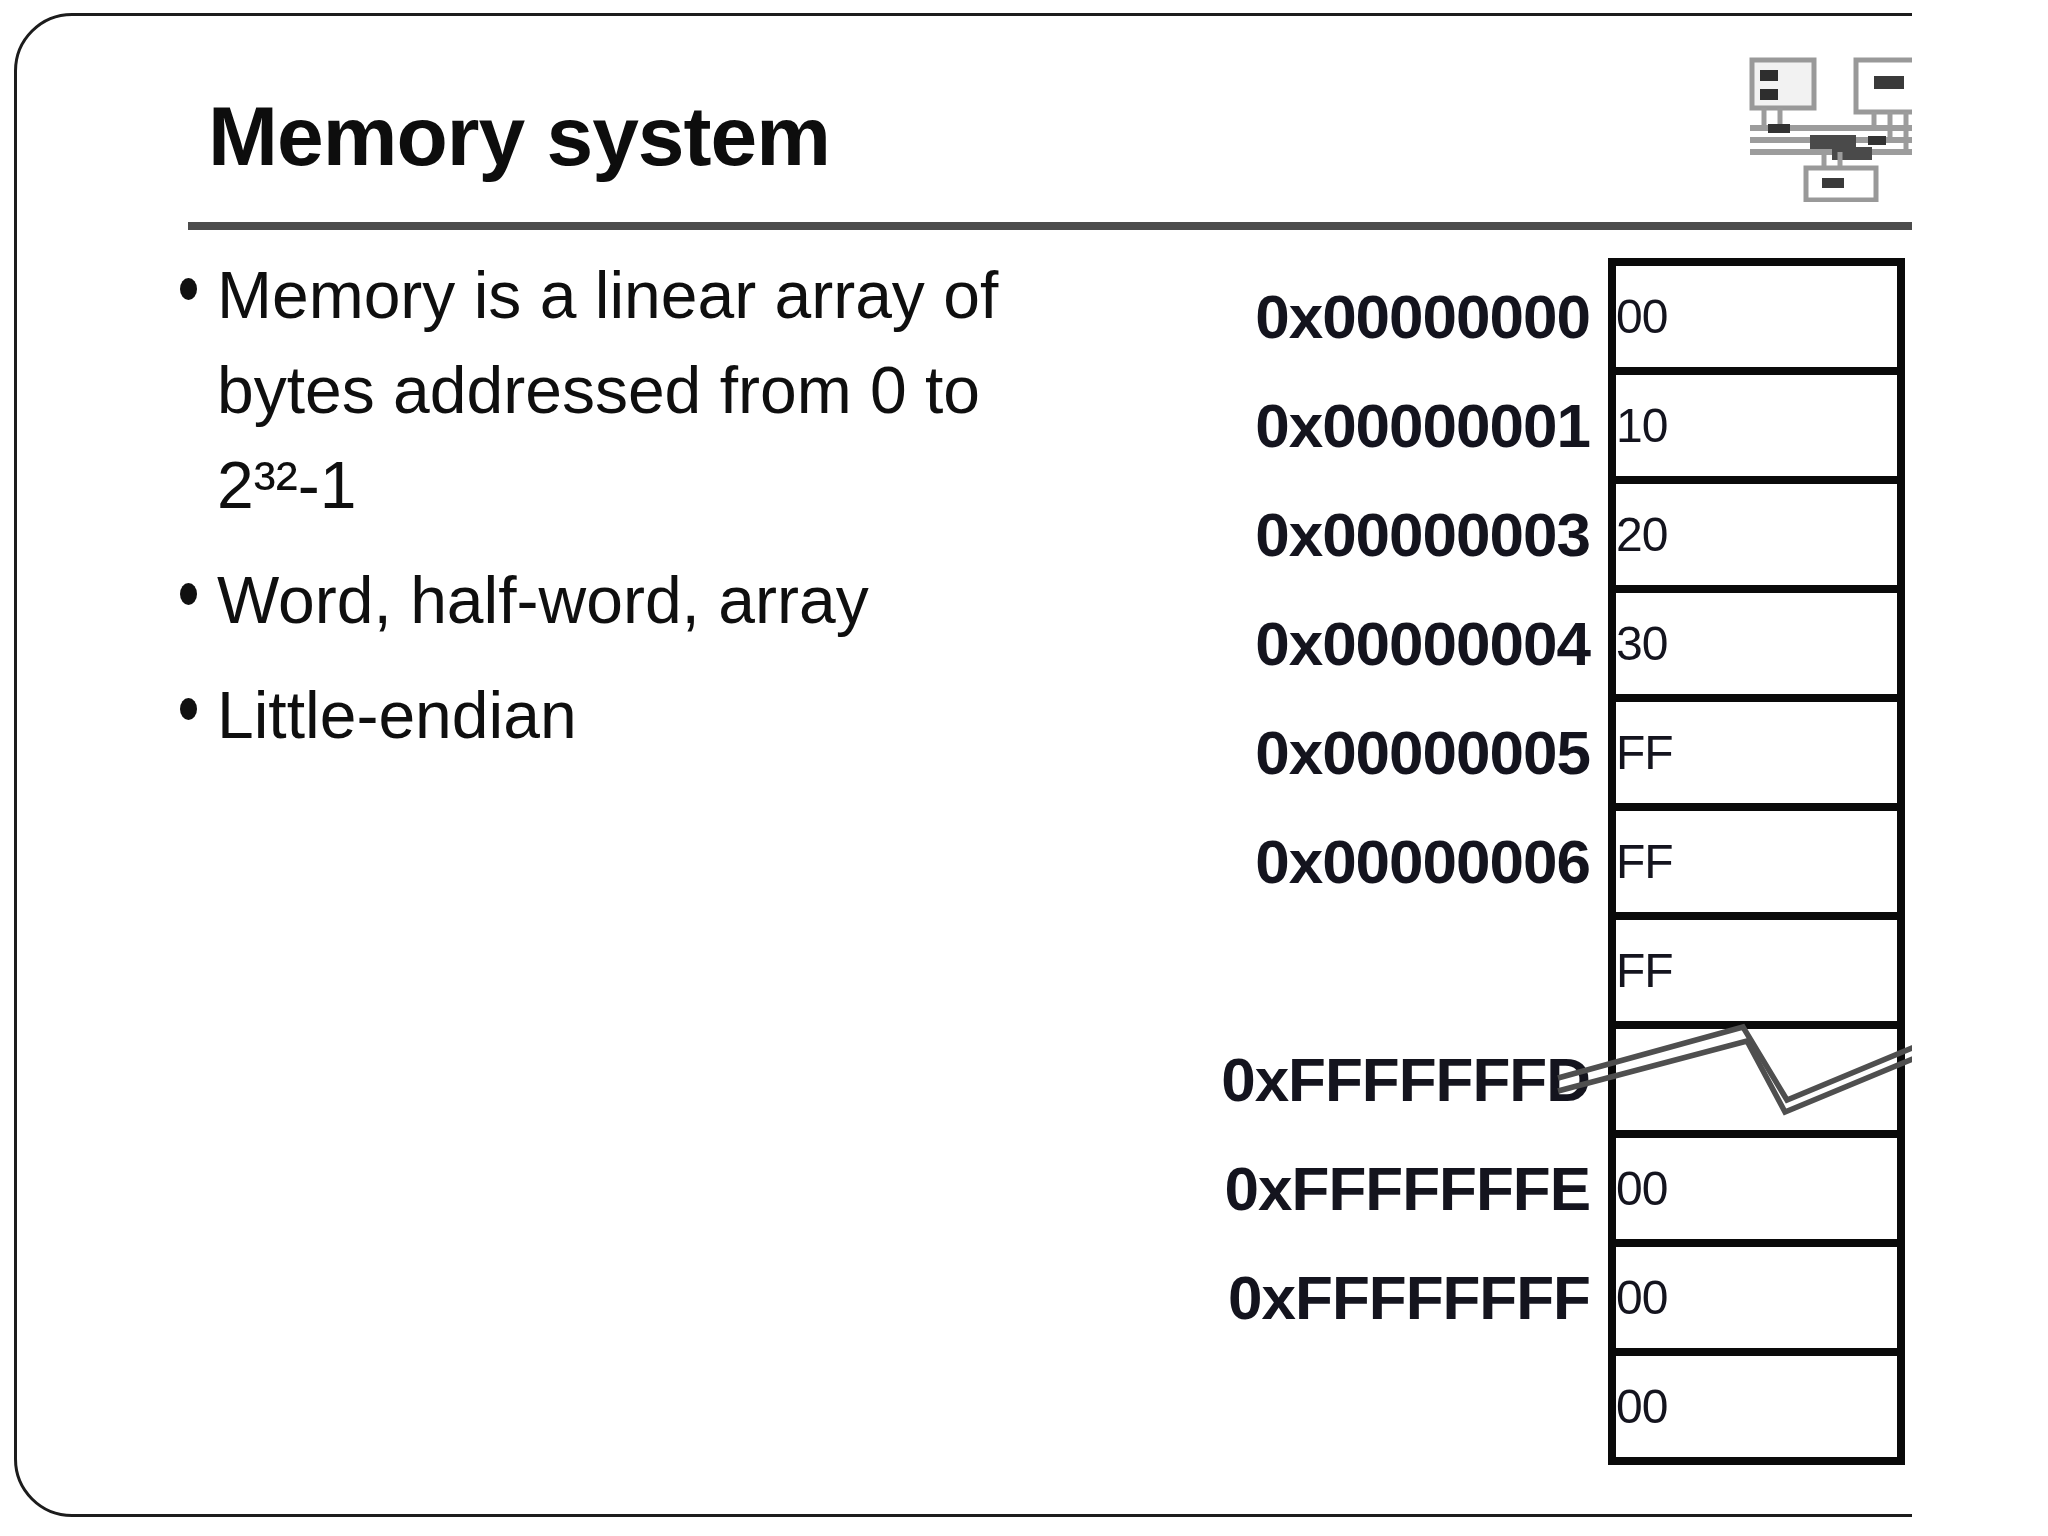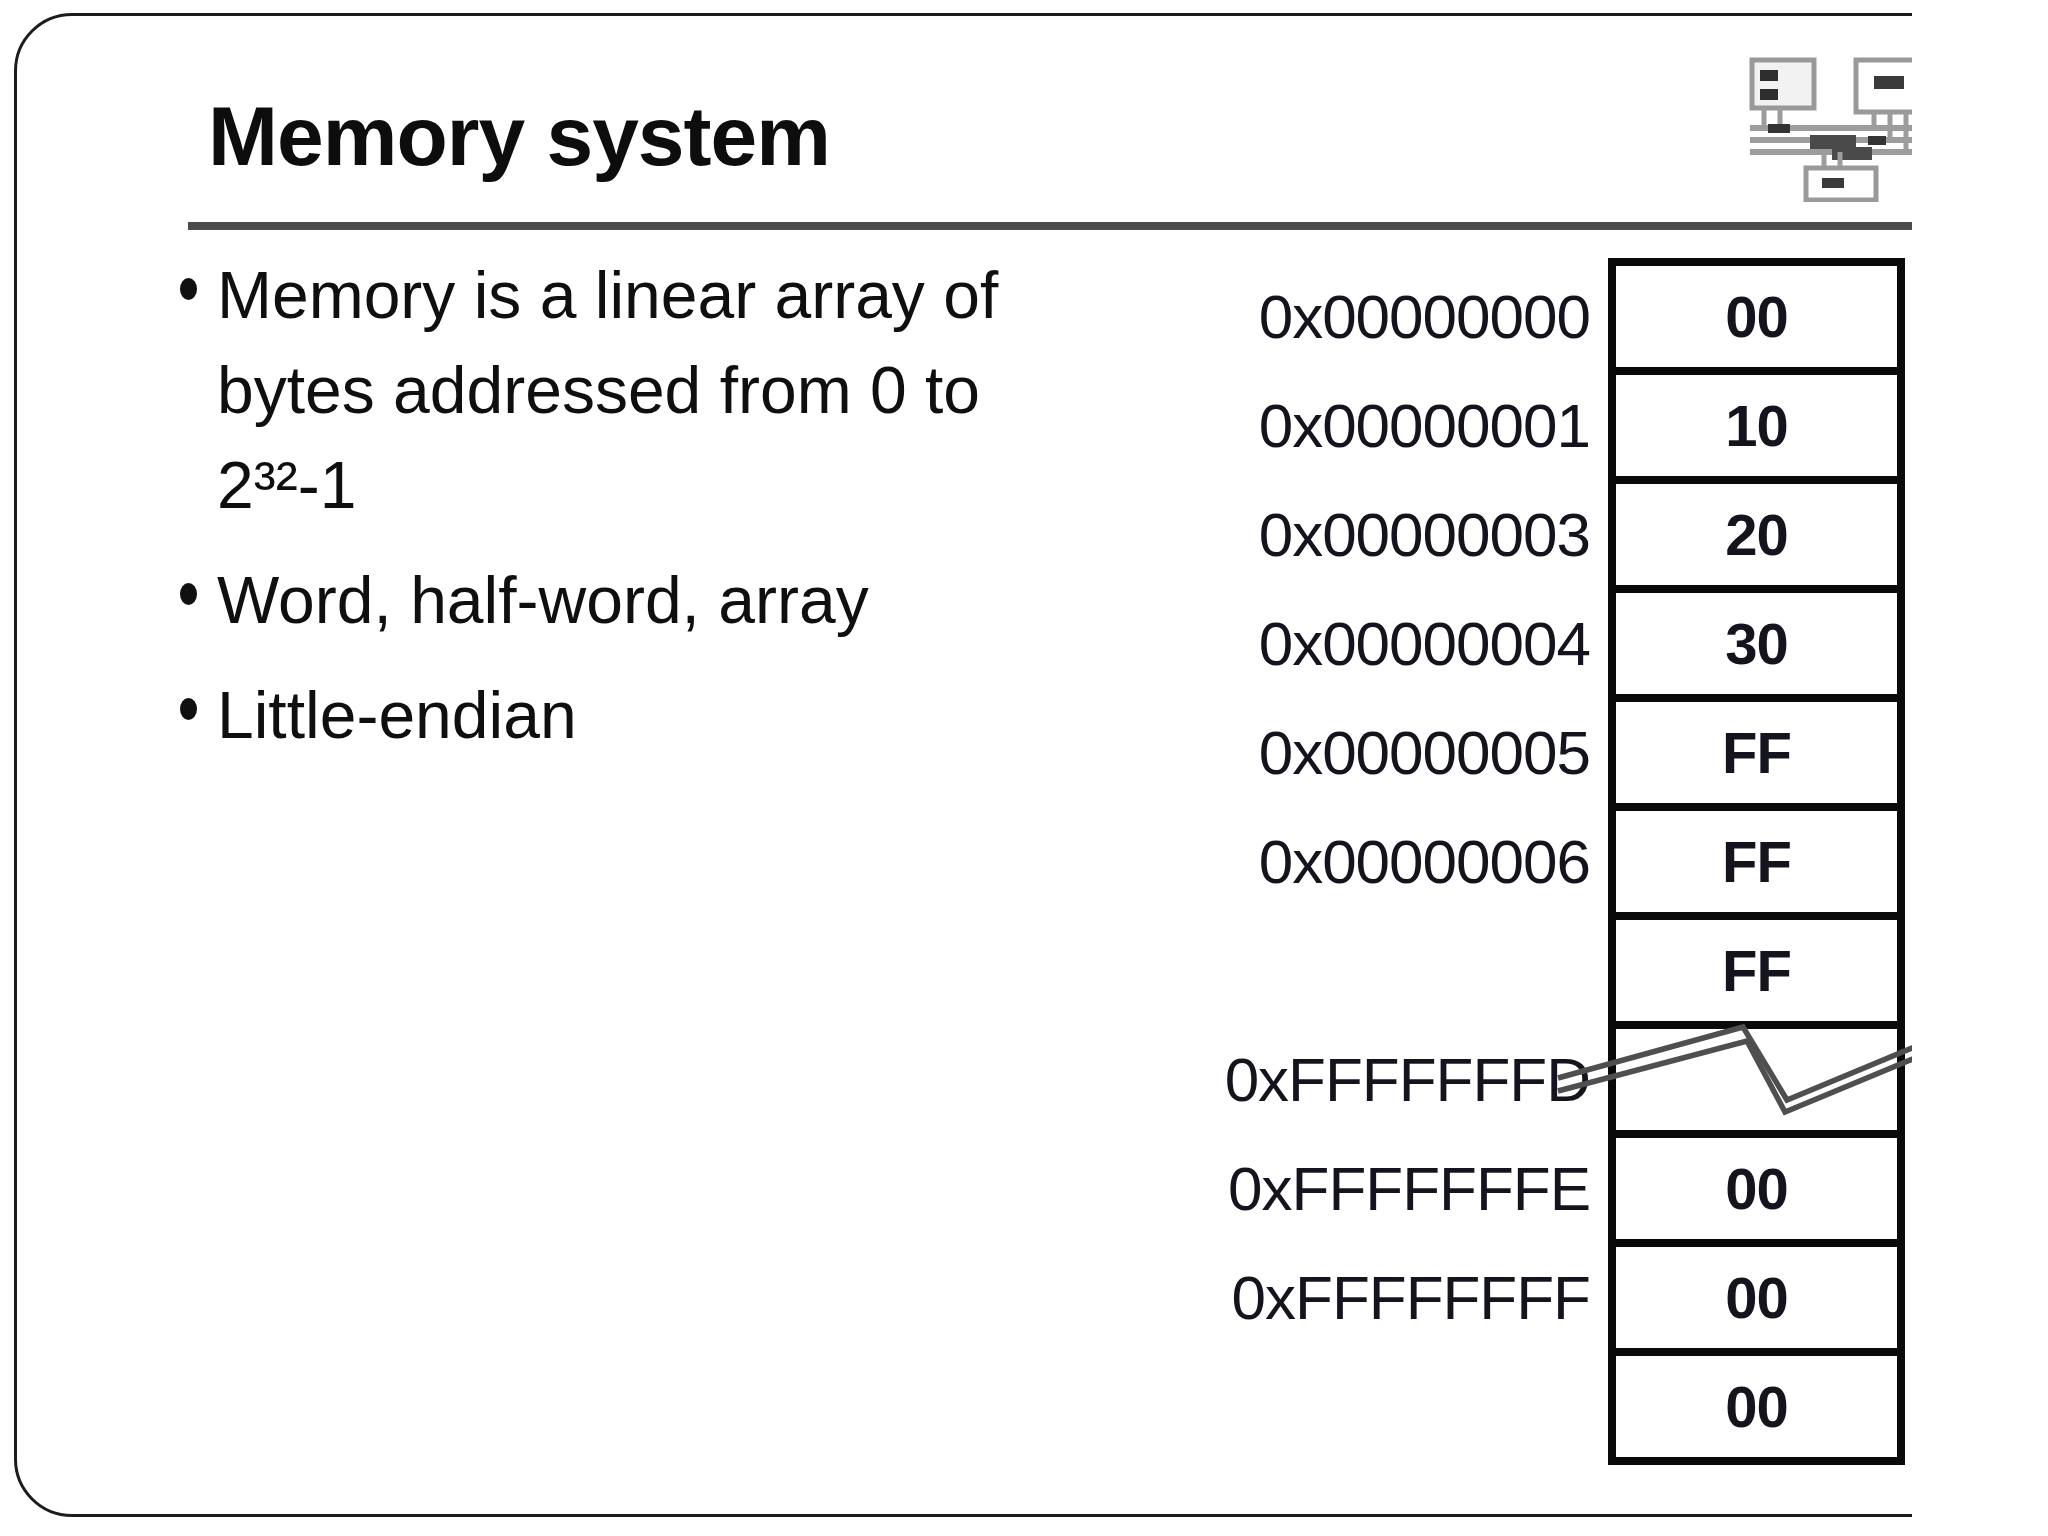--- a/index.html
+++ b/index.html
@@ -10,25 +10,25 @@
   .title{position:absolute;left:208px;top:88px;font-size:84px;font-weight:bold;
          letter-spacing:-1px;color:#0d0d0d;white-space:nowrap;}
   .underline{position:absolute;left:188px;top:222px;width:1737px;height:8px;background:#4c4c4c;}
   .bullet{position:absolute;left:172px;display:flex;align-items:flex-start;}
   .dot{flex:0 0 auto;width:17px;height:22px;background:#101010;border-radius:50%;
        margin:30px 20px 0 8px;}
   .bullet-text{font-size:66px;line-height:95px;color:#0f0f0f;white-space:nowrap;}
   .b1{top:248px;} .b2{top:553px;} .b3{top:668px;}
   .addr-col{position:absolute;left:1150px;top:262px;width:440px;}
   .addr-row{height:109px;display:flex;align-items:center;justify-content:flex-end;
-            font-size:62px;font-weight:normal;letter-spacing:-1px;color:#14141e;white-space:nowrap;}
+            font-size:62px;font-weight:bold;letter-spacing:-1px;color:#14141e;white-space:nowrap;}
   .mem-table{position:absolute;left:1608px;top:258px;width:297px;box-sizing:border-box;
              border:8px solid #0a0a0a;background:#ffffff;}
-  .mem-cell{height:101px;border-bottom:8px solid #0a0a0a;text-align:center;
-            font-size:58px;font-weight:bold;line-height:101px;letter-spacing:-1px;color:#14141e;}
+  .mem-cell{height:101px;border-bottom:8px solid #0a0a0a;
+            font-size:48px;font-weight:normal;line-height:101px;letter-spacing:-1px;color:#14141e;}
   .mem-cell:last-child{border-bottom:none;}
   .zigzag{position:absolute;left:1528px;top:1003px;width:465px;height:118px;}
   .icon-diagram{position:absolute;left:1748px;top:52px;width:185px;height:150px;}
 </style>
 </head>
 <body>
 
 <div class="stage">
 
   <div class="slide-border"></div>

